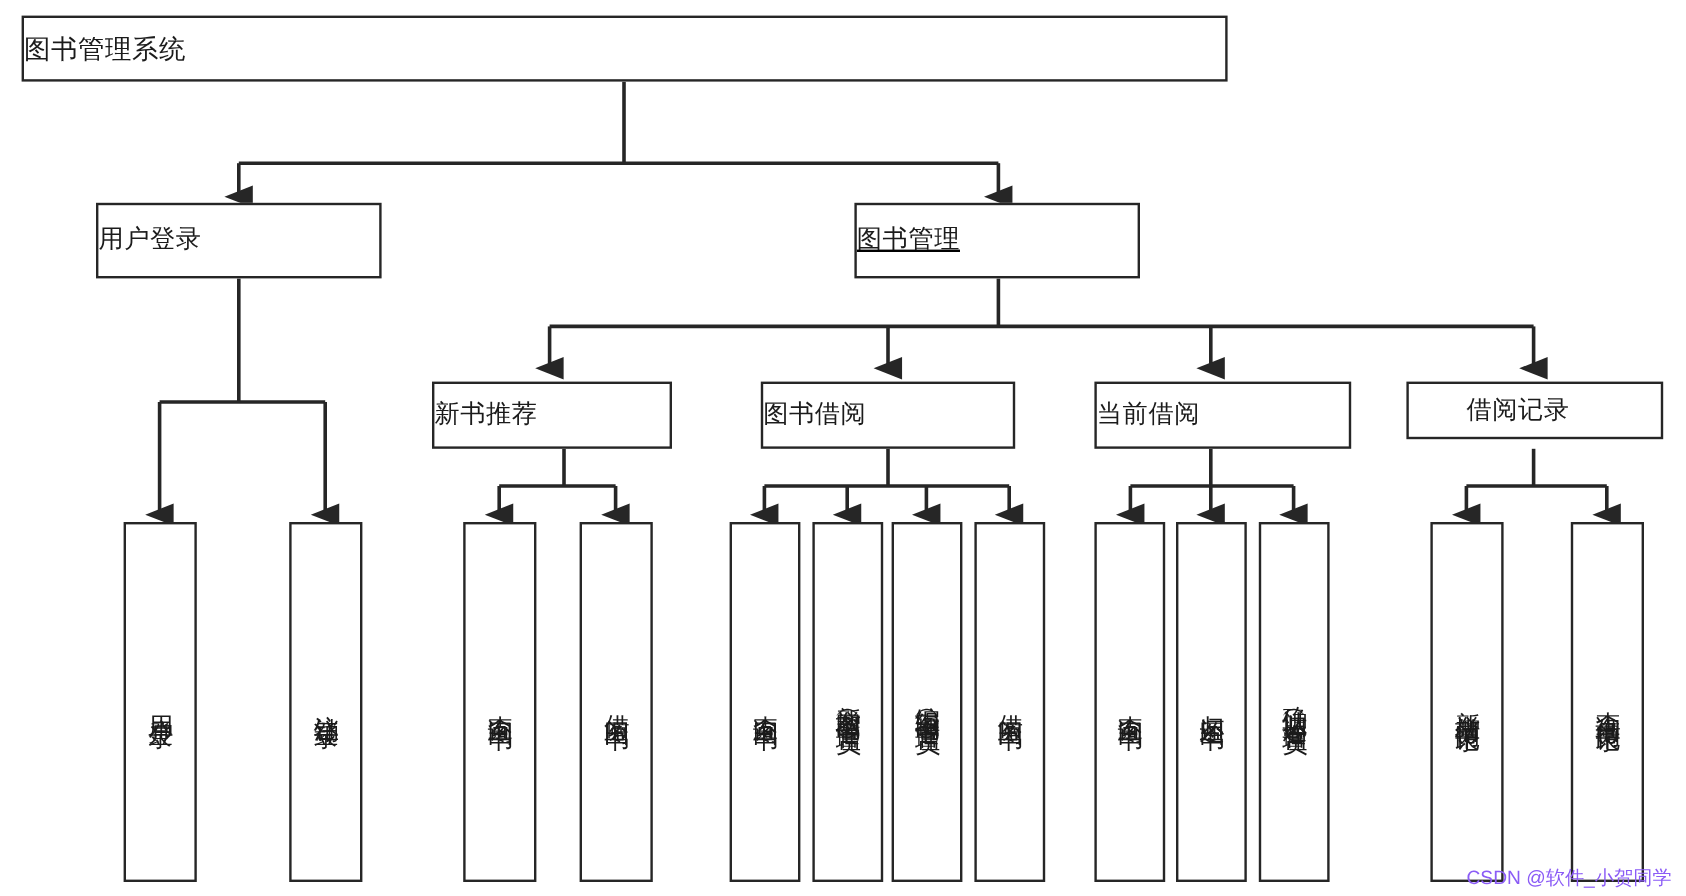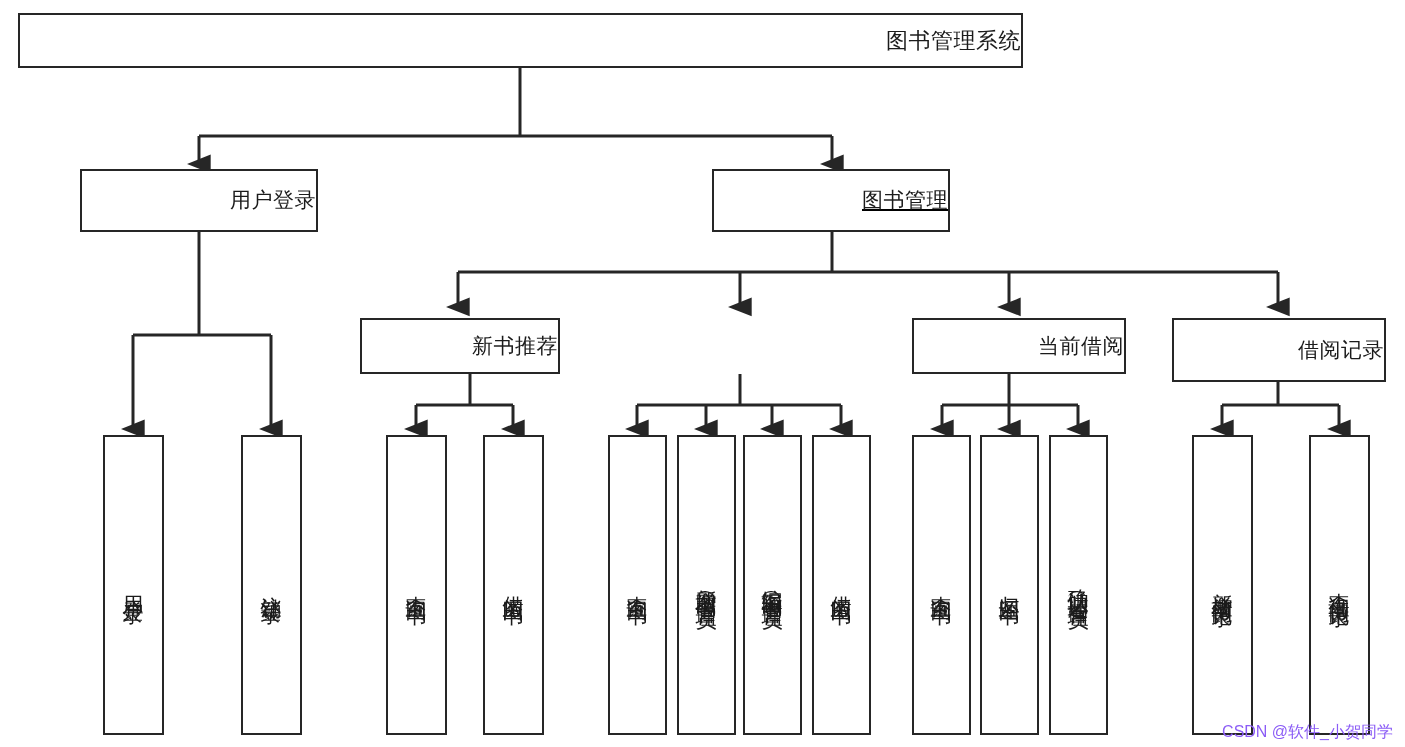--- a/index.html
+++ b/index.html
@@ -26,21 +26,21 @@
     height: 747px;
     pointer-events: none;
   }
   .node {
     position: absolute;
     box-sizing: border-box;
     border: 2px solid #262626;
     background: #ffffff;
     display: flex;
     align-items: center;
-    justify-content: flex-end;
+    justify-content: flex-start;
     overflow: hidden;
   }
   .node-label {
     color: #1b1b1b;
     line-height: 1.18;
     white-space: nowrap;
     text-align: center;
     letter-spacing: 0.5px;
   }
   
@@ -141,26 +141,29 @@
   </div>
 
   <div class="node horiz" style="left:712px; top:169px; width:238px; height:63px;text-decoration:underline;">
     <span class="node-label">图书管理</span>
   </div>
 
   <div class="node horiz" style="left:360px; top:318px; width:200px; height:56px;">
     <span class="node-label">新书推荐</span>
   </div>
 
+  <div class="node horiz" style="left:634px; top:318px; width:212px; height:56px;">
+    <span class="node-label">图书借阅</span>
+  </div>
 
   <div class="node horiz" style="left:896px; top:318px; width:214px; height:56px;margin-left:16px;">
     <span class="node-label">当前借阅</span>
   </div>
 
-  <div class="node horiz" style="left:1172px; top:318px; width:214px; height:64px;">
+  <div class="node horiz" style="left:1172px; top:318px; width:214px; height:48px;padding-left:48px;">
     <span class="node-label">借阅记录</span>
   </div>
 
   <div class="node vert" style="left:103px; top:435px; width:61px; height:300px;">
     <span class="node-label">用户登录</span>
   </div>
 
   <div class="node vert" style="left:241px; top:435px; width:61px; height:300px;">
     <span class="node-label">注销登录</span>
   </div>

